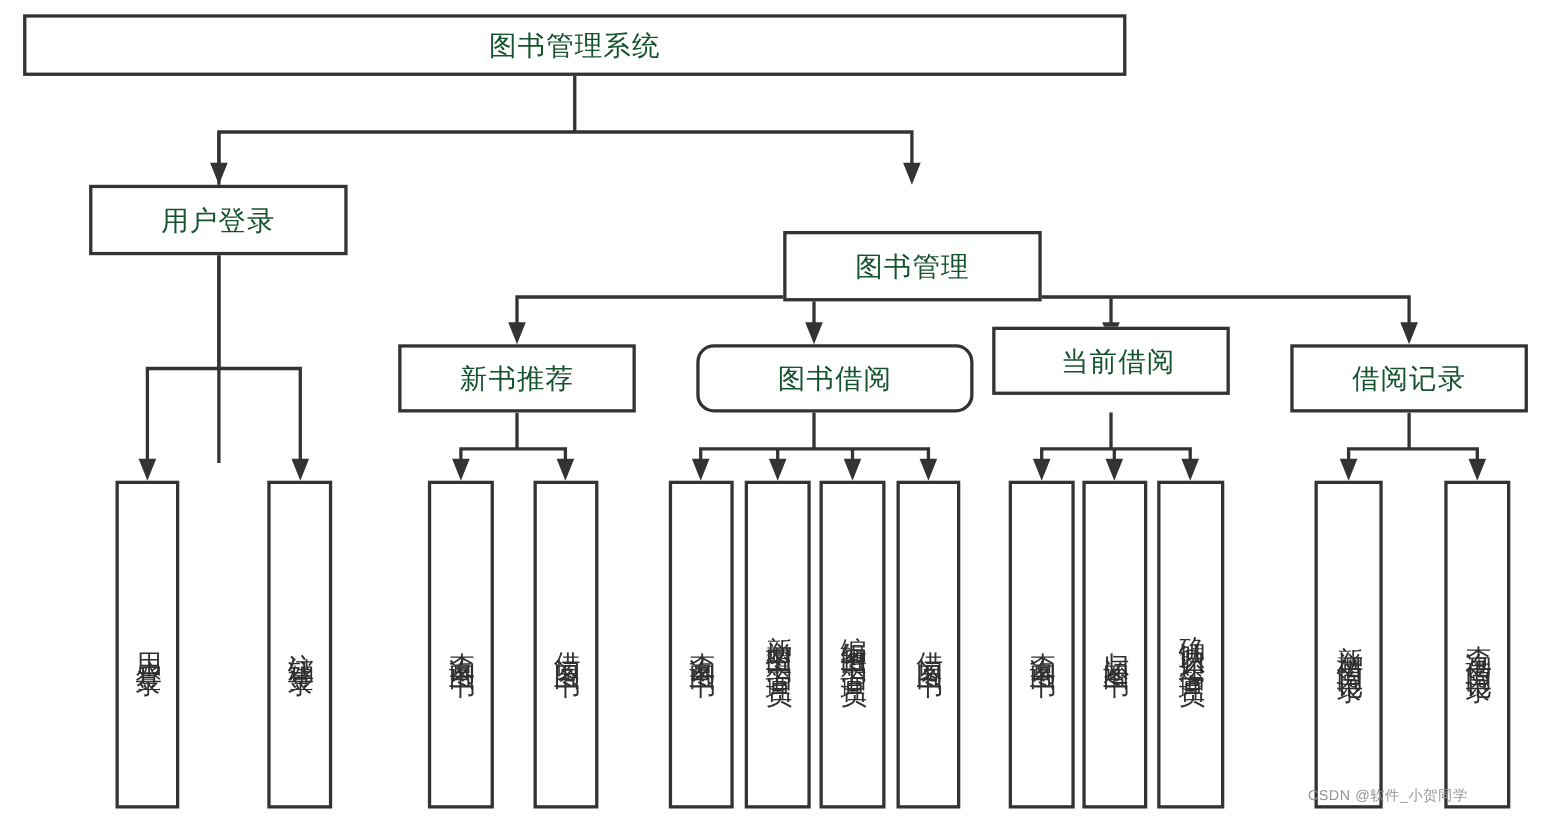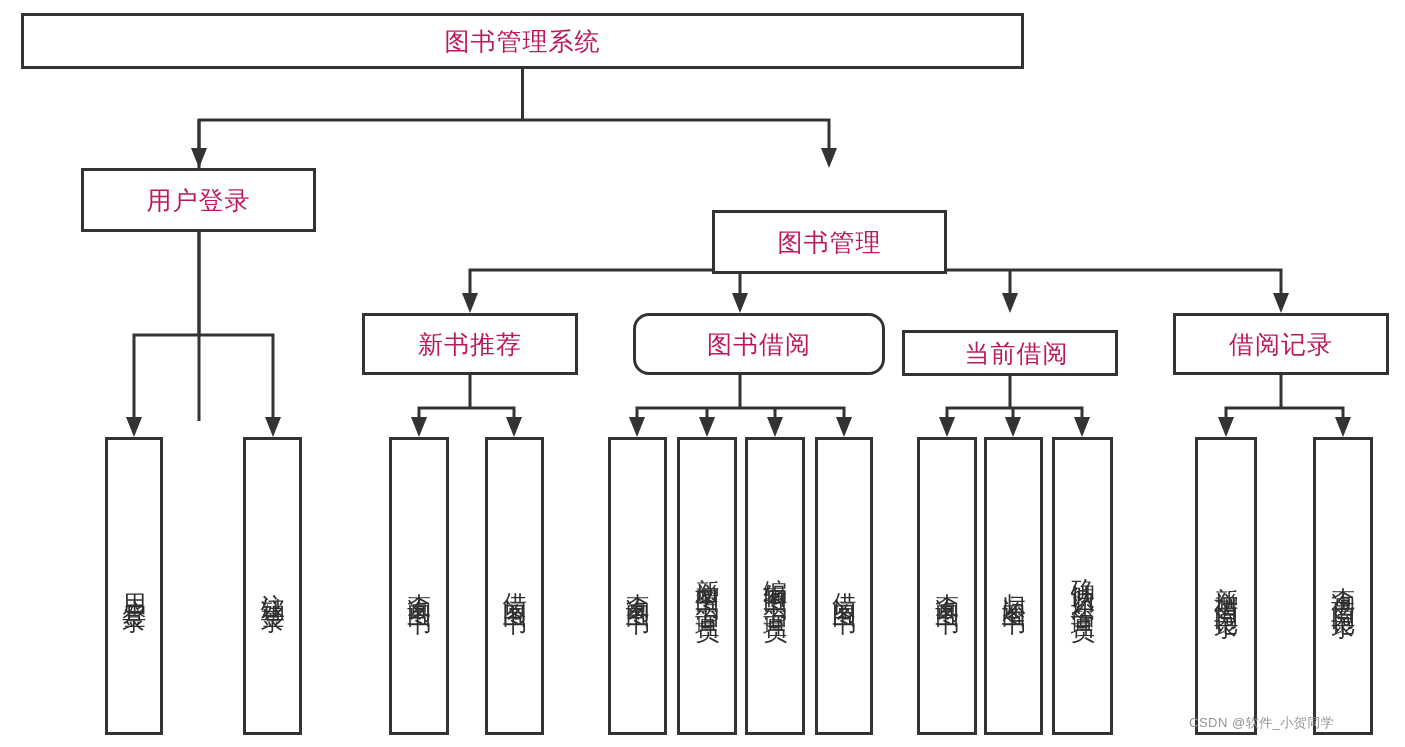--- a/index.html
+++ b/index.html
@@ -20,21 +20,21 @@
   .hbox {
     position: absolute;
     box-sizing: border-box;
     border: 3px solid #333333;
     background: #ffffff;
     display: flex;
     align-items: center;
     justify-content: center;
     font-size: 25px;
     letter-spacing: 1px;
-    color: #be185d;
+    color: #14532d;
     white-space: nowrap;
   }
   .vbox {
     position: absolute;
     top: 437px;
     height: 298px;
     box-sizing: border-box;
     border: 3px solid #333333;
     background: #ffffff;
     display: flex;
@@ -106,21 +106,21 @@
     </g>
   </svg>
 
   <div class="hbox" style="left:21px; top:13px; width:1003px; height:56px;">图书管理系统</div>
 
   <div class="hbox" style="left:81px; top:168px; width:235px; height:64px;">用户登录</div>
   <div class="hbox" style="left:712px; top:168px; width:235px; height:64px;margin-top:42px;">图书管理</div>
 
   <div class="hbox" style="left:362px; top:313px; width:216px; height:62px;">新书推荐</div>
   <div class="hbox" style="left:633px; top:313px; width:252px; height:62px;border-radius:16px;">图书借阅</div>
-  <div class="hbox" style="left:902px; top:330px; width:216px; height:46px;padding-left:13px;">当前借阅</div>
+  <div class="hbox" style="left:902px; top:297px; width:216px; height:62px;padding-left:13px;">当前借阅</div>
   <div class="hbox" style="left:1173px; top:313px; width:216px; height:62px;">借阅记录</div>
 
   <div class="vbox" style="left:105px; width:58px;">
     <span>用户登录</span>
   </div>
   <div class="vbox" style="left:243px; width:59px;">
     <span>注销登录</span>
   </div>
 
   <div class="vbox" style="left:389px; width:60px;">

